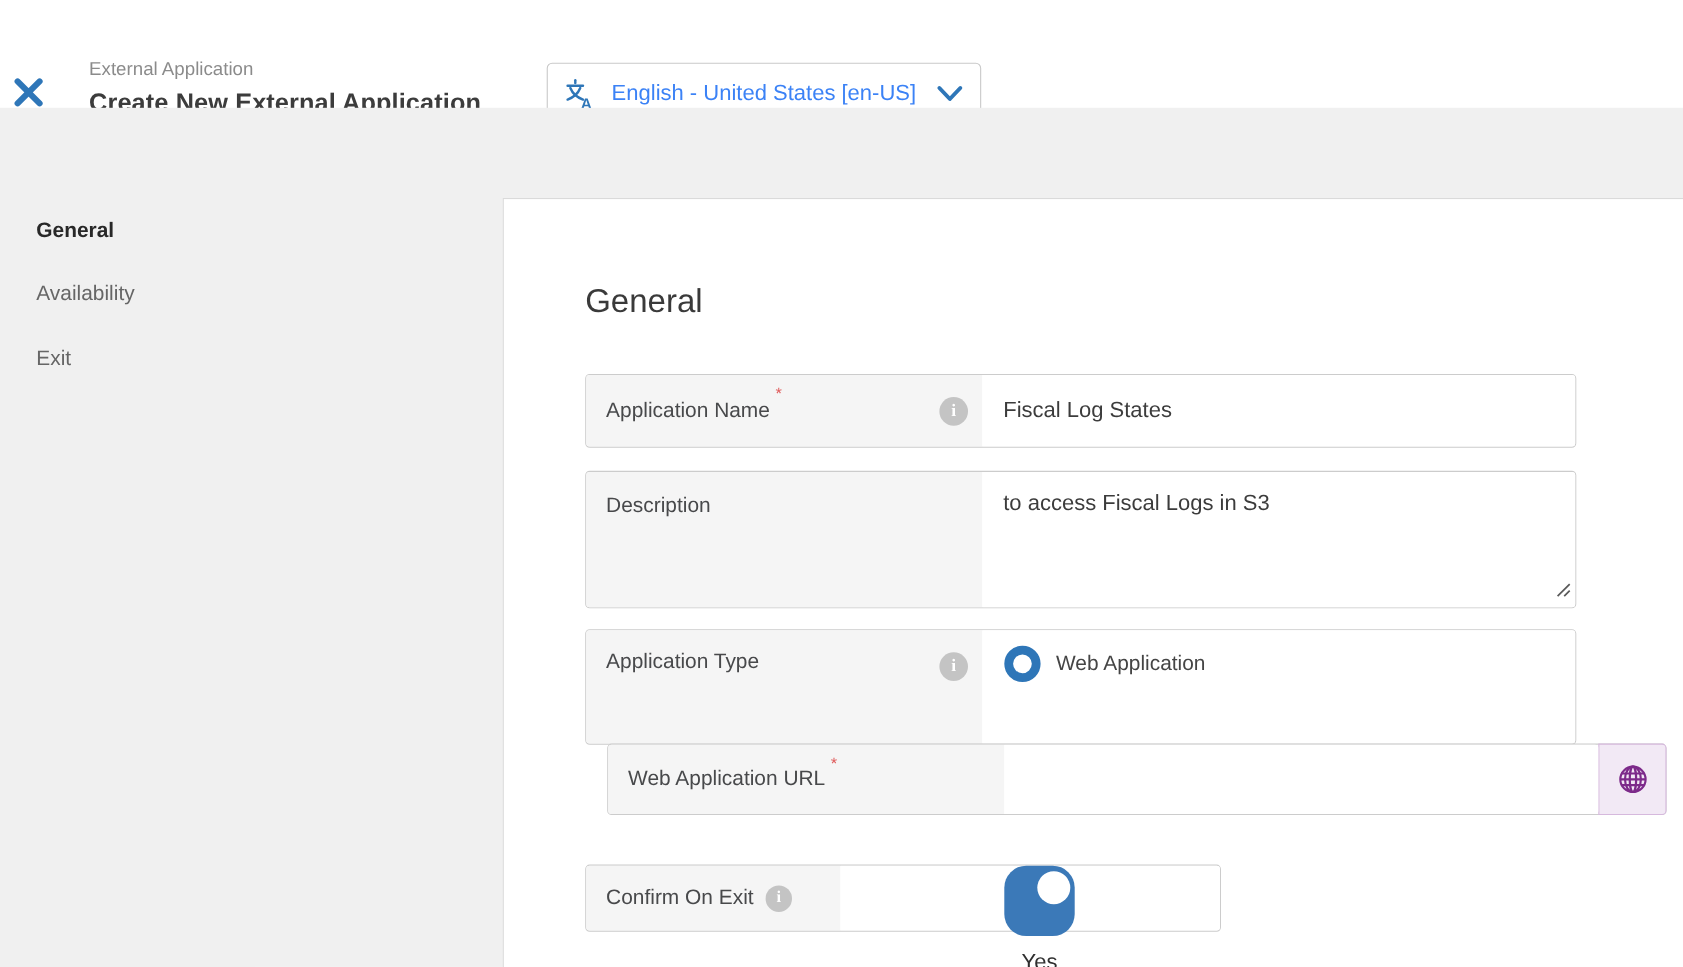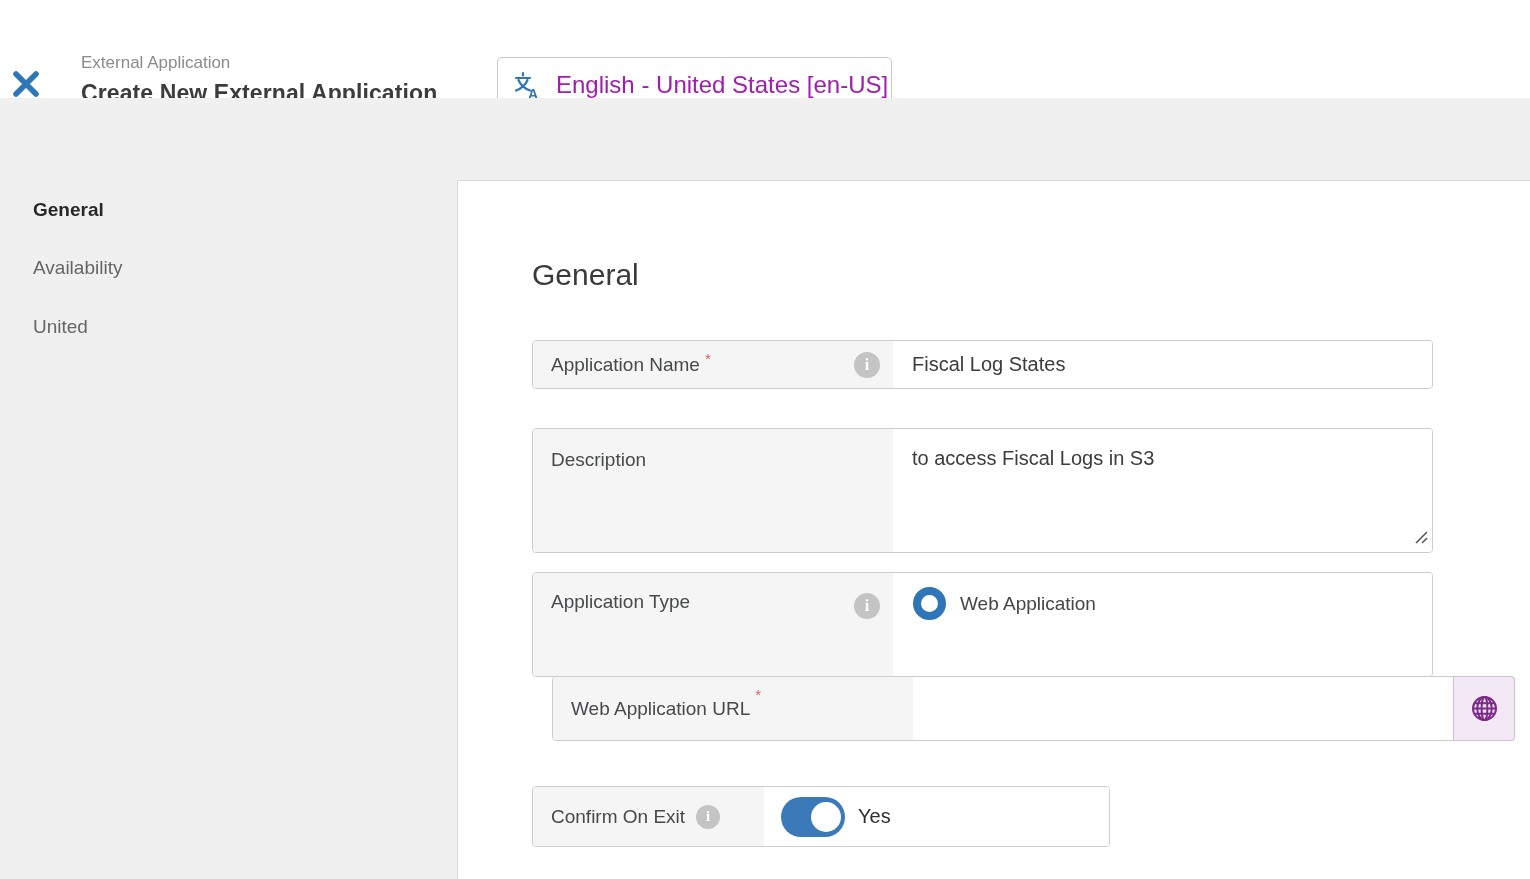--- a/index.html
+++ b/index.html
@@ -19,21 +19,21 @@
   body{font-family:"Liberation Sans",sans-serif;background:#fff;overflow:hidden;}
   .page{position:relative;width:1530px;height:879px;background:#fff;}
 
   
   .topbar{position:absolute;left:0;top:0;width:1530px;height:97px;background:#fff;border-bottom:1px solid #d6d6d6;margin-top:36px;}
   .close-btn{position:absolute;left:9px;top:31px;width:34px;height:34px;background:none;border:none;cursor:pointer;display:flex;align-items:center;justify-content:center;}
   .title-block{position:absolute;left:81px;top:16px;}
   .subtitle{font-size:17px;line-height:22px;color:#8b8b8b;}
   .page-title{font-size:23px;line-height:30px;margin-top:4px;font-weight:700;color:#3c3c3c;letter-spacing:.1px;}
   .lang-select{position:absolute;left:497px;top:21px;width:395px;height:56px;background:#fff;border:1px solid #c9c9c9;border-radius:5px;display:flex;align-items:center;padding:0 15px;gap:13px;cursor:pointer;}
-  .lang-label{font-size:24px;color:#a21caf;white-space:nowrap;}
+  .lang-label{font-size:20px;color:#3b82f6;white-space:nowrap;}
   .lang-select .chevron{margin-left:auto;}
 
   
   .body{position:absolute;left:0;top:98px;width:1530px;height:781px;background:var(--page-gray);}
   .sidebar{position:absolute;left:0;top:0;width:457px;height:100%;}
   .nav-item{position:absolute;left:33px;font-size:19px;line-height:24px;color:#666;cursor:pointer;}
   .nav-item.active{font-weight:700;color:#282828;}
   .nav-general{top:100px;}
   .nav-availability{top:158px;}
   .nav-roles{top:217px;}
@@ -42,21 +42,21 @@
   .panel-heading{position:absolute;left:74px;top:74px;font-size:30px;line-height:40px;font-weight:400;color:#3a3a3a;}
 
   
   .field{position:absolute;left:74px;background:#fff;border:1px solid var(--border-gray);border-radius:4px;display:flex;align-items:stretch;}
   .field-label{width:360px;flex:0 0 360px;background:var(--label-bg);display:flex;align-items:center;padding-left:18px;font-size:19px;color:#48494b;border-radius:3px 0 0 3px;}
   .field-label .req{color:var(--required-red);font-size:15px;margin-left:5px;align-self:flex-start;margin-top:9px;}
   .info{width:26px;height:26px;flex:0 0 26px;border-radius:50%;background:var(--info-gray);color:#fff;display:flex;align-items:center;justify-content:center;font-family:"Liberation Serif",serif;font-weight:700;font-style:normal;font-size:16px;cursor:pointer;}
   .field-label .info{margin-left:auto;margin-right:13px;}
   .field-value{flex:1;display:flex;align-items:center;padding-left:19px;font-size:20px;color:#3c3c3c;position:relative;background:#fff;border-radius:0 3px 3px 0;}
 
-  .row-appname{top:159px;width:901px;height:49px;}
+  .row-appname{top:159px;width:901px;height:67px;}
   .row-desc{top:247px;width:901px;height:125px;}
   .row-desc .field-label{align-items:flex-start;padding-top:20px;}
   .row-desc .field-value{align-items:flex-start;padding-top:18px;}
   .resize-handle{position:absolute;right:3px;bottom:3px;cursor:nwse-resize;}
 
   .row-apptype{top:391px;width:901px;height:105px;}
   .row-apptype .field-label{align-items:flex-start;padding-top:18px;}
   .row-apptype .field-label .info{margin-top:2px;}
   .row-apptype .field-value{flex-direction:row;align-items:flex-start;justify-content:flex-start;padding-top:14px;padding-left:20px;gap:13px;}
   .radio-option{display:flex;align-items:center;gap:14px;cursor:pointer;}
@@ -64,21 +64,21 @@
   .radio.selected{background:#fff;border:8px solid var(--accent-blue);}
   .radio.unselected{background:#c2c2c2;border:none;}
   .radio-label{font-size:19px;color:#454545;}
 
   .row-url{top:495px;width:963px;height:65px;margin-left:20px;}
   .globe-btn{flex:0 0 62px;width:62px;margin:-1px -1px -1px 0;background:var(--globe-bg);border:1px solid var(--globe-border);border-radius:0 4px 4px 0;display:flex;align-items:center;justify-content:center;cursor:pointer;}
 
   .row-confirm{top:605px;width:578px;height:61px;}
   .row-confirm .field-label{width:231px;flex:0 0 231px;}
   .row-confirm .field-label .info{width:24px;height:24px;flex:0 0 24px;font-size:15px;margin-left:11px;margin-right:0;}
-  .row-confirm .field-value{padding-left:17px;gap:13px;}
+  .row-confirm .field-value{padding-left:17px;gap:13px;flex-direction:column;}
   .toggle{width:64px;height:40px;border-radius:20px;background:var(--toggle-blue);position:relative;cursor:pointer;flex:0 0 64px;}
   .toggle .knob{position:absolute;top:5px;right:4px;width:30px;height:30px;border-radius:50%;background:#fff;}
   .toggle-state{font-size:20px;color:#2f2f2f;}
 </style>
 </head>
 <body>
 
 <div class="page">
 
   <header class="topbar">
@@ -108,21 +108,21 @@
         <path d="M3 3 L12.5 13 L22 3" stroke="var(--accent-blue)" stroke-width="3.6" fill="none" stroke-linecap="round" stroke-linejoin="round"></path>
       </svg>
     </div>
   </header>
 
   <div class="body">
 
     <nav class="sidebar">
       <div class="nav-item nav-general active">General</div>
       <div class="nav-item nav-availability">Availability</div>
-      <div class="nav-item nav-roles">United</div>
+      <div class="nav-item nav-roles">Exit</div>
     </nav>
 
     <main class="panel">
       <h1 class="panel-heading">General</h1>
 
       <div class="field row-appname">
         <div class="field-label">
           <span>Application Name</span>
           <span class="req">*</span>
           <span class="info">i</span>

